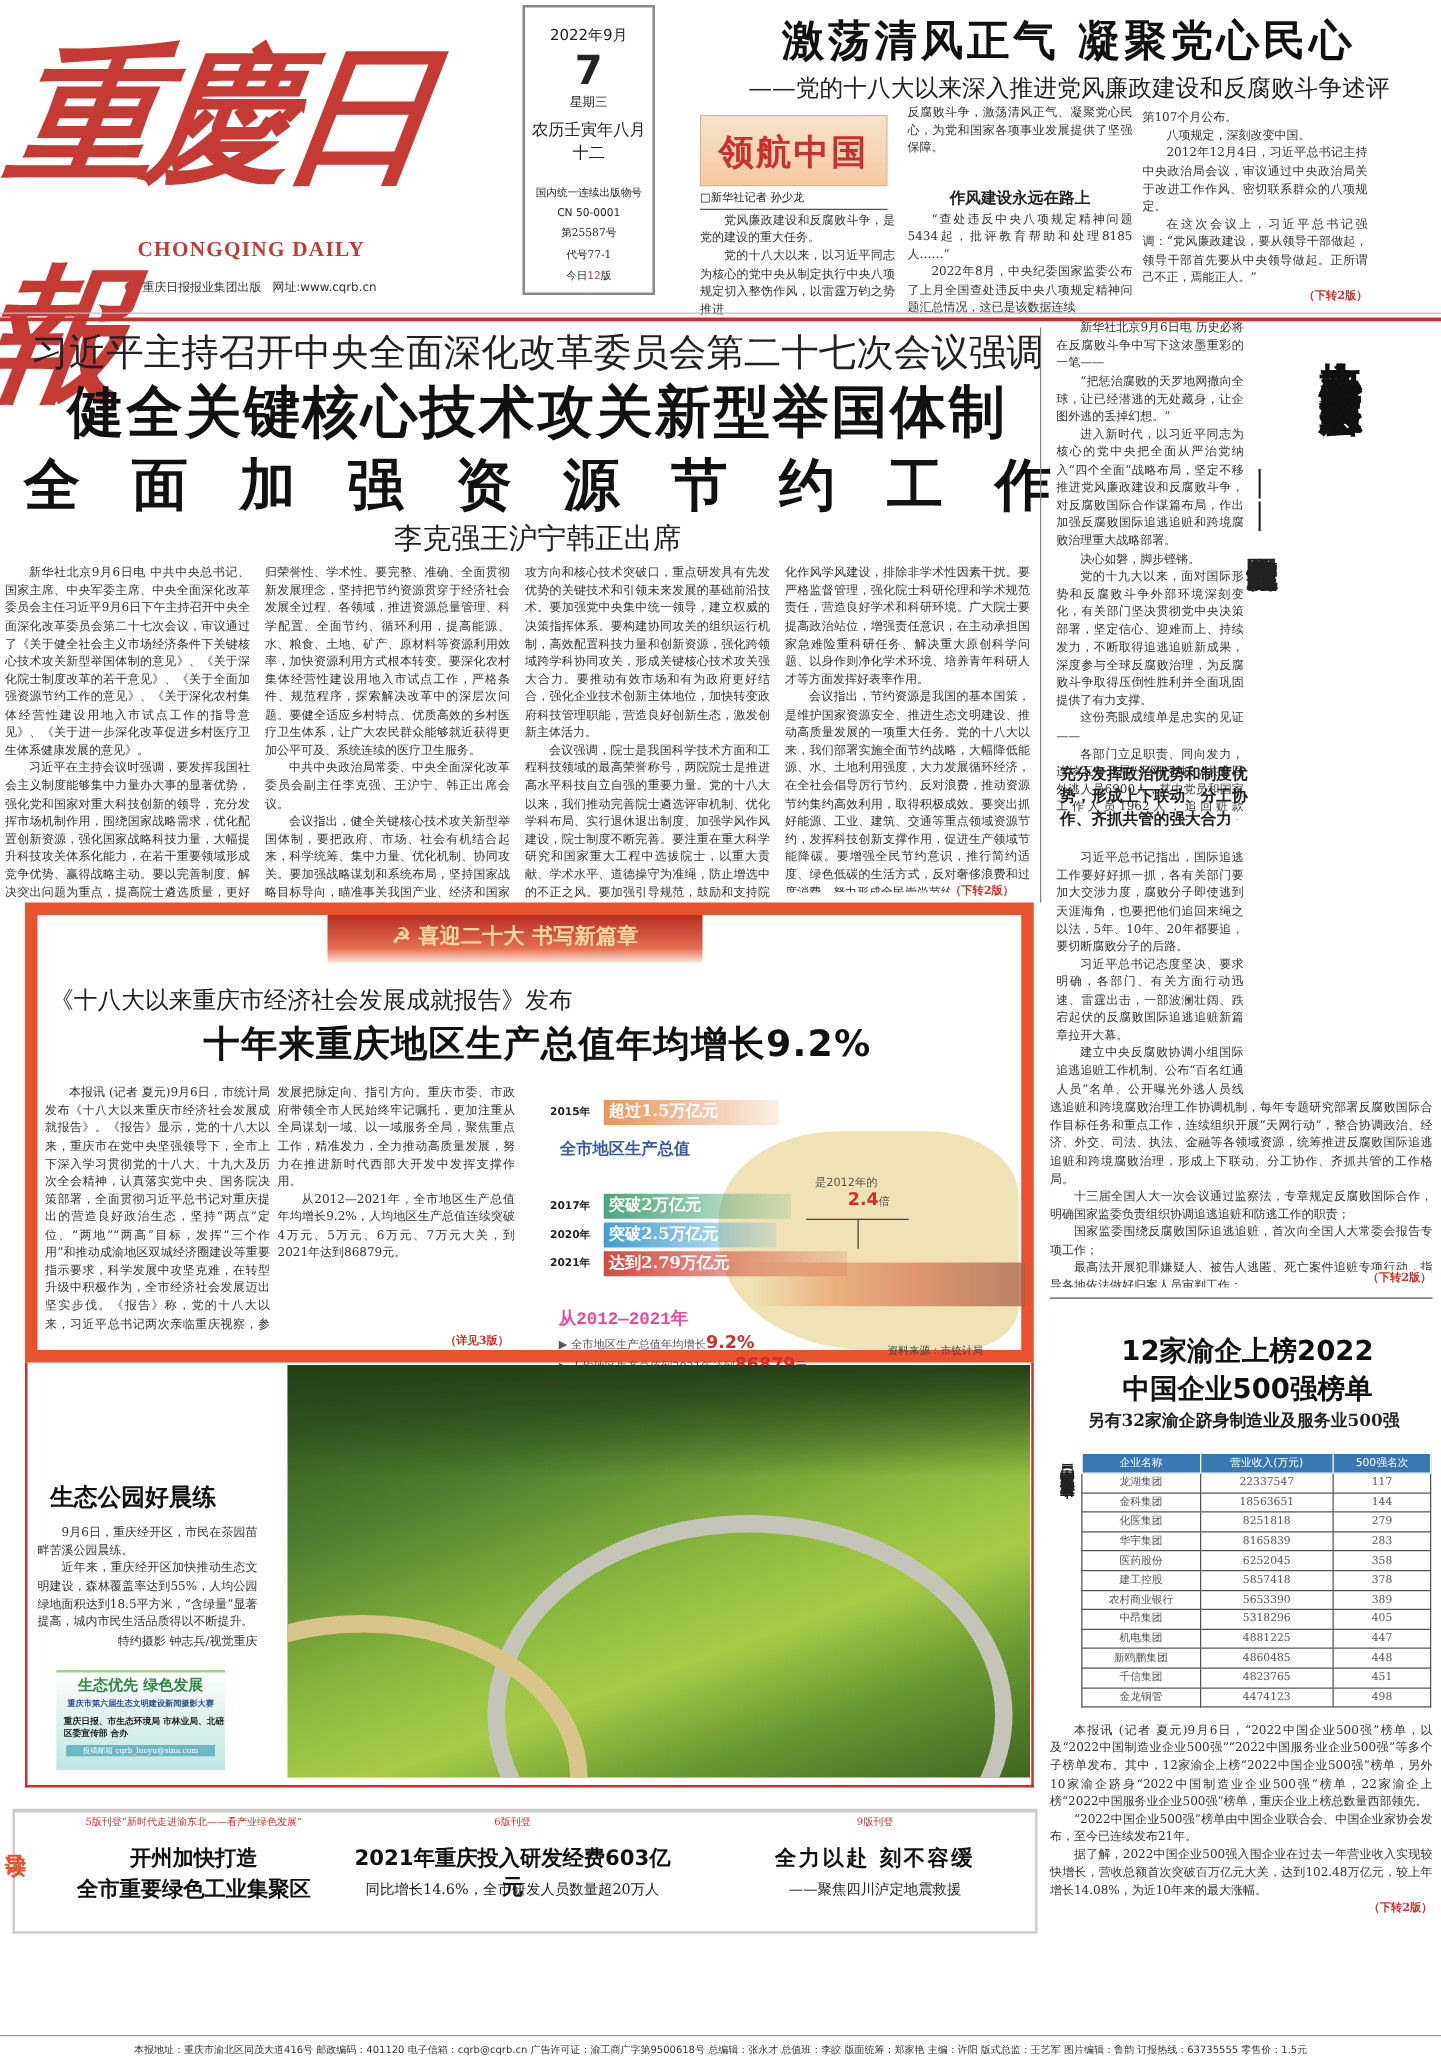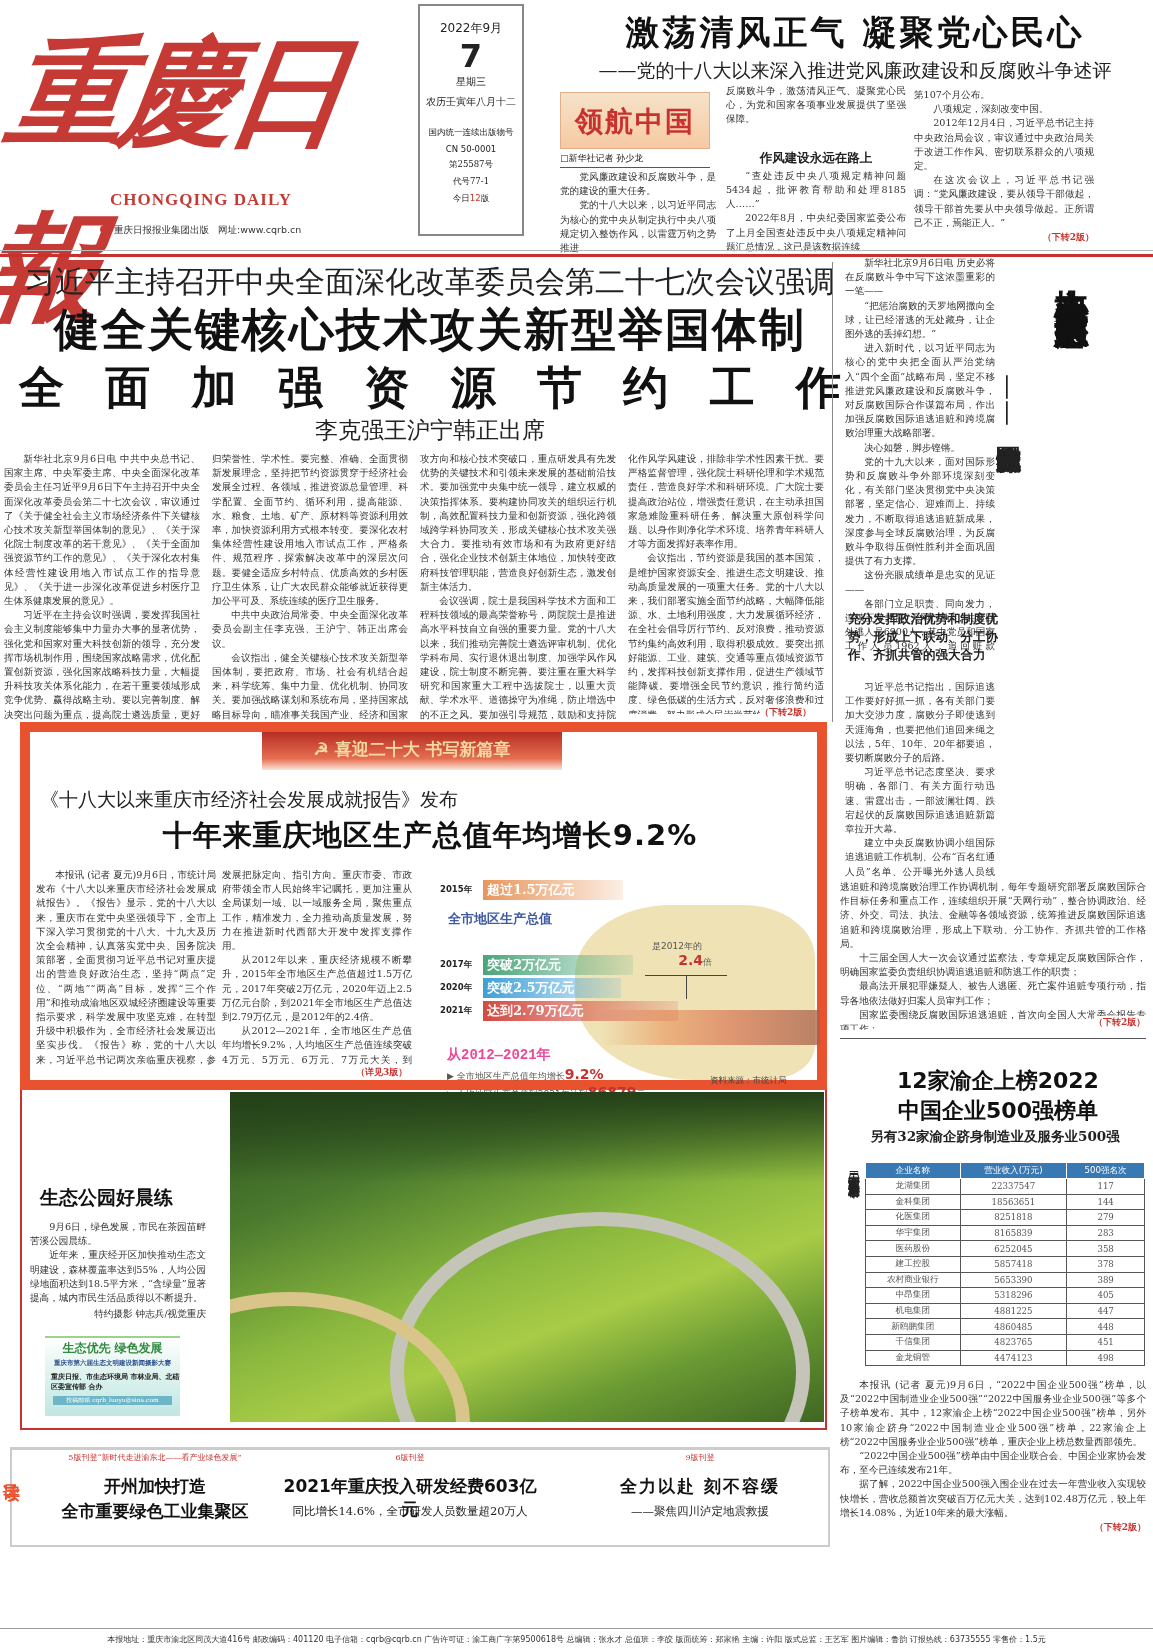--- a/index.html
+++ b/index.html
@@ -11,21 +11,21 @@
 .red{color:#c8322e}
 
 .mast-logo{left:10px;top:4px;width:400px;height:175px;color:#c53a34;font-family:"DejaVu Serif",serif;font-size:118px;font-weight:bold;font-style:italic;letter-spacing:-8px;line-height:175px;transform:skewX(-8deg)}
 .mast-en{left:110px;top:190px;font-size:17px;letter-spacing:1px;font-weight:bold;color:#c53a34;font-family:"Liberation Serif",serif}
 .mast-pub{left:100px;top:224px;font-size:9.5px;color:#333;font-family:"DejaVu Sans",sans-serif}
 .mast-pub .dot{display:inline-block;width:9px;height:9px;border-radius:50%;background:#c53a34;margin-right:5px;vertical-align:-1px}
 .datebox{left:418px;top:4px;width:106px;height:232px;border:2px solid #888;text-align:center;font-family:"DejaVu Sans",sans-serif;color:#222}
 .datebox .ym{font-size:12px;margin-top:14px}
 .datebox .day{font-size:32px;font-weight:bold;line-height:38px}
 .datebox .wk{font-size:10px}
-.datebox .lunar{font-size:10px;margin-top:6px;font-family:Liberation Serif, serif}
+.datebox .lunar{font-size:13px;margin-top:6px;font-family:Liberation Serif, serif}
 .datebox .sm{font-size:8.5px;margin-top:6px}
 .datebox .sm2{font-size:8.5px;margin-top:5px}
 
 .top-h1{left:560px;top:10px;width:590px;font-size:34px;font-weight:bold;letter-spacing:3px;font-family:"DejaVu Sans",sans-serif;color:#111;text-align:center}
 .top-h2{left:560px;top:58px;width:590px;font-size:19px;text-align:center;color:#222}
 .lhzg{left:560px;top:92px;width:150px;height:57px;background:linear-gradient(#f5e3c9,#f7c9a3);border:1px solid #e0b08a;color:#c8322e;font-size:28px;font-weight:bold;text-align:center;line-height:57px;letter-spacing:2px}
 .byline{left:560px;top:152px;width:150px;font-size:9px;border-bottom:1px solid #555;padding-bottom:2px}
 .col{position:absolute}
 .redline{left:0;top:254px;width:1153px;height:3px;background:#c8322e}
 .greyline{left:0;top:250px;width:1153px;height:1px;background:#bbb}
@@ -178,37 +178,36 @@
 <div class="abs right-sub" style="height:460px">——党的十九大以来反腐败国际合作综述</div>
 <div class="abs right-subhead" style="left:848px;top:610px;width:150px">充分发挥政治优势和制度优势，形成上下联动、分工协作、齐抓共管的强大合力</div>
 <div class="col body-text" style="left:845px;top:680px;width:150px;height:198px;overflow:hidden">
   <p>习近平总书记指出，国际追逃工作要好好抓一抓，各有关部门要加大交涉力度，腐败分子即使逃到天涯海角，也要把他们追回来绳之以法，5年、10年、20年都要追，要切断腐败分子的后路。</p>
     <p>习近平总书记态度坚决、要求明确，各部门、有关方面行动迅速、雷霆出击，一部波澜壮阔、跌宕起伏的反腐败国际追逃追赃新篇章拉开大幕。</p>
     <p>建立中央反腐败协调小组国际追逃追赃工作机制、公布“百名红通人员”名单、公开曝光外逃人员线索、发布敦促自首公告……</p>
 </div>
 <div class="col body-text" style="left:840px;top:880px;width:306px;height:150px;overflow:hidden">
   <div>逃追赃和跨境腐败治理工作协调机制，每年专题研究部署反腐败国际合作目标任务和重点工作，连续组织开展“天网行动”，整合协调政治、经济、外交、司法、执法、金融等各领域资源，统筹推进反腐败国际追逃追赃和跨境腐败治理，形成上下联动、分工协作、齐抓共管的工作格局。</div>
     <p>十三届全国人大一次会议通过监察法，专章规定反腐败国际合作，明确国家监委负责组织协调追逃追赃和防逃工作的职责；</p>
+    <p>国家监委围绕反腐败国际追逃追赃，首次向全国人大常委会报告专项工作；</p>
     <p>最高法开展犯罪嫌疑人、被告人逃匿、死亡案件追赃专项行动，指导各地依法做好归案人员审判工作；</p>
-    <p>国家监委围绕反腐败国际追逃追赃，首次向全国人大常委会报告专项工作；</p>
 </div>
 <div class="abs more" style="left:1094px;top:1016px;background:#fff">（下转2版）</div>
 <div class="abs" style="left:840px;top:1038px;width:306px;height:1px;background:#555"></div>
 
 <div class="abs feat"></div>
 <div class="abs feat-banner"><span style="color:#f5d9a0">☭ </span><span>喜迎二十大  书写新篇章</span></div>
 <div class="abs feat-kicker">《十八大以来重庆市经济社会发展成就报告》发布</div>
 <div class="abs feat-h">十年来重庆地区生产总值年均增长9.2%</div>
 
 <div class="col body-text" style="left:36px;top:868px;width:180px;height:200px;overflow:hidden">
   <p>本报讯  (记者  夏元)9月6日，市统计局发布《十八大以来重庆市经济社会发展成就报告》。《报告》显示，党的十八大以来，重庆市在党中央坚强领导下，全市上下深入学习贯彻党的十八大、十九大及历次全会精神，认真落实党中央、国务院决策部署，全面贯彻习近平总书记对重庆提出的营造良好政治生态，坚持“两点”定位、“两地”“两高”目标，发挥“三个作用”和推动成渝地区双城经济圈建设等重要指示要求，科学发展中攻坚克难，在转型升级中积极作为，全市经济社会发展迈出坚实步伐。《报告》称，党的十八大以来，习近平总书记两次亲临重庆视察，参加十三届全国人大一次会议重庆代表团审议，为重庆</p>
 </div>
 <div class="col body-text" style="left:222px;top:868px;width:190px;height:200px;overflow:hidden">
   <div>发展把脉定向、指引方向。重庆市委、市政府带领全市人民始终牢记嘱托，更加注重从全局谋划一域、以一域服务全局，聚焦重点工作，精准发力，全力推动高质量发展，努力在推进新时代西部大开发中发挥支撑作用。</div>
-    <p>从2012年以来，重庆经济规模不断攀升，2015年全市地区生产总值超过1.5万亿元，2017年突破2万亿元，2020年迈上2.5万亿元台阶，到2021年全市地区生产总值达到2.79万亿元，是2012年的2.4倍。</p>
     <p>从2012—2021年，全市地区生产总值年均增长9.2%，人均地区生产总值连续突破4万元、5万元、6万元、7万元大关，到2021年达到86879元。</p>
 </div>
 <div class="abs more" style="left:356px;top:1066px">（详见3版）</div>
 
 <div class="abs map"></div>
 <div class="abs" style="left:600px;top:1010px;width:220px;height:35px;background:linear-gradient(90deg,rgba(240,160,90,.0),#e9a16a 30%,#d97c5a 60%,#a6604a);opacity:.75"></div>
 <div class="abs info-title">全市地区生产总值</div>
 <div class="bar-row" style="top:880px">
     <span class="yr">2015年</span>
     <span class="bar" style="width:140px;background:linear-gradient(90deg,#e8955a,rgba(232,149,90,.15))">超过1.5万亿元</span>
@@ -235,21 +234,21 @@
 <div class="abs source">资料来源：市统计局</div>
 
 <div class="abs photo-box"></div>
 <div class="abs photo">
   <div class="path" style="left:160px;top:120px;width:420px;height:320px;border-color:#c4c4b8"></div>
   <div class="path" style="left:-120px;top:200px;width:360px;height:260px;border-color:#d9c48a"></div>
   <div class="abs" style="left:0;top:0;width:594px;height:90px;background:linear-gradient(#244018,rgba(36,64,24,0))"></div>
 </div>
 <div class="abs caption-h">生态公园好晨练</div>
 <div class="col body-text" style="left:30px;top:1220px;width:176px">
-  <p>9月6日，绿色发展，市民在茶园苗畔苦溪公园晨练。</p>
+  <p>9月6日，重庆经开区，市民在茶园苗畔苦溪公园晨练。</p>
     <p>近年来，重庆经开区加快推动生态文明建设，森林覆盖率达到55%，人均公园绿地面积达到18.5平方米，“含绿量”显著提高，城内市民生活品质得以不断提升。</p>
   <div style="text-align:right;margin-top:2px">特约摄影  钟志兵/视觉重庆</div>
 </div>
 <div class="abs eco-box">
   <div class="t">生态优先 绿色发展</div>
   <div class="s">重庆市第六届生态文明建设新闻摄影大赛</div>
   <div class="s2">重庆日报、市生态环境局 市林业局、北碚区委宣传部 合办</div>
   <div class="s3">投稿邮箱 cqrb_luoyu@sina.com</div>
 </div>
 

